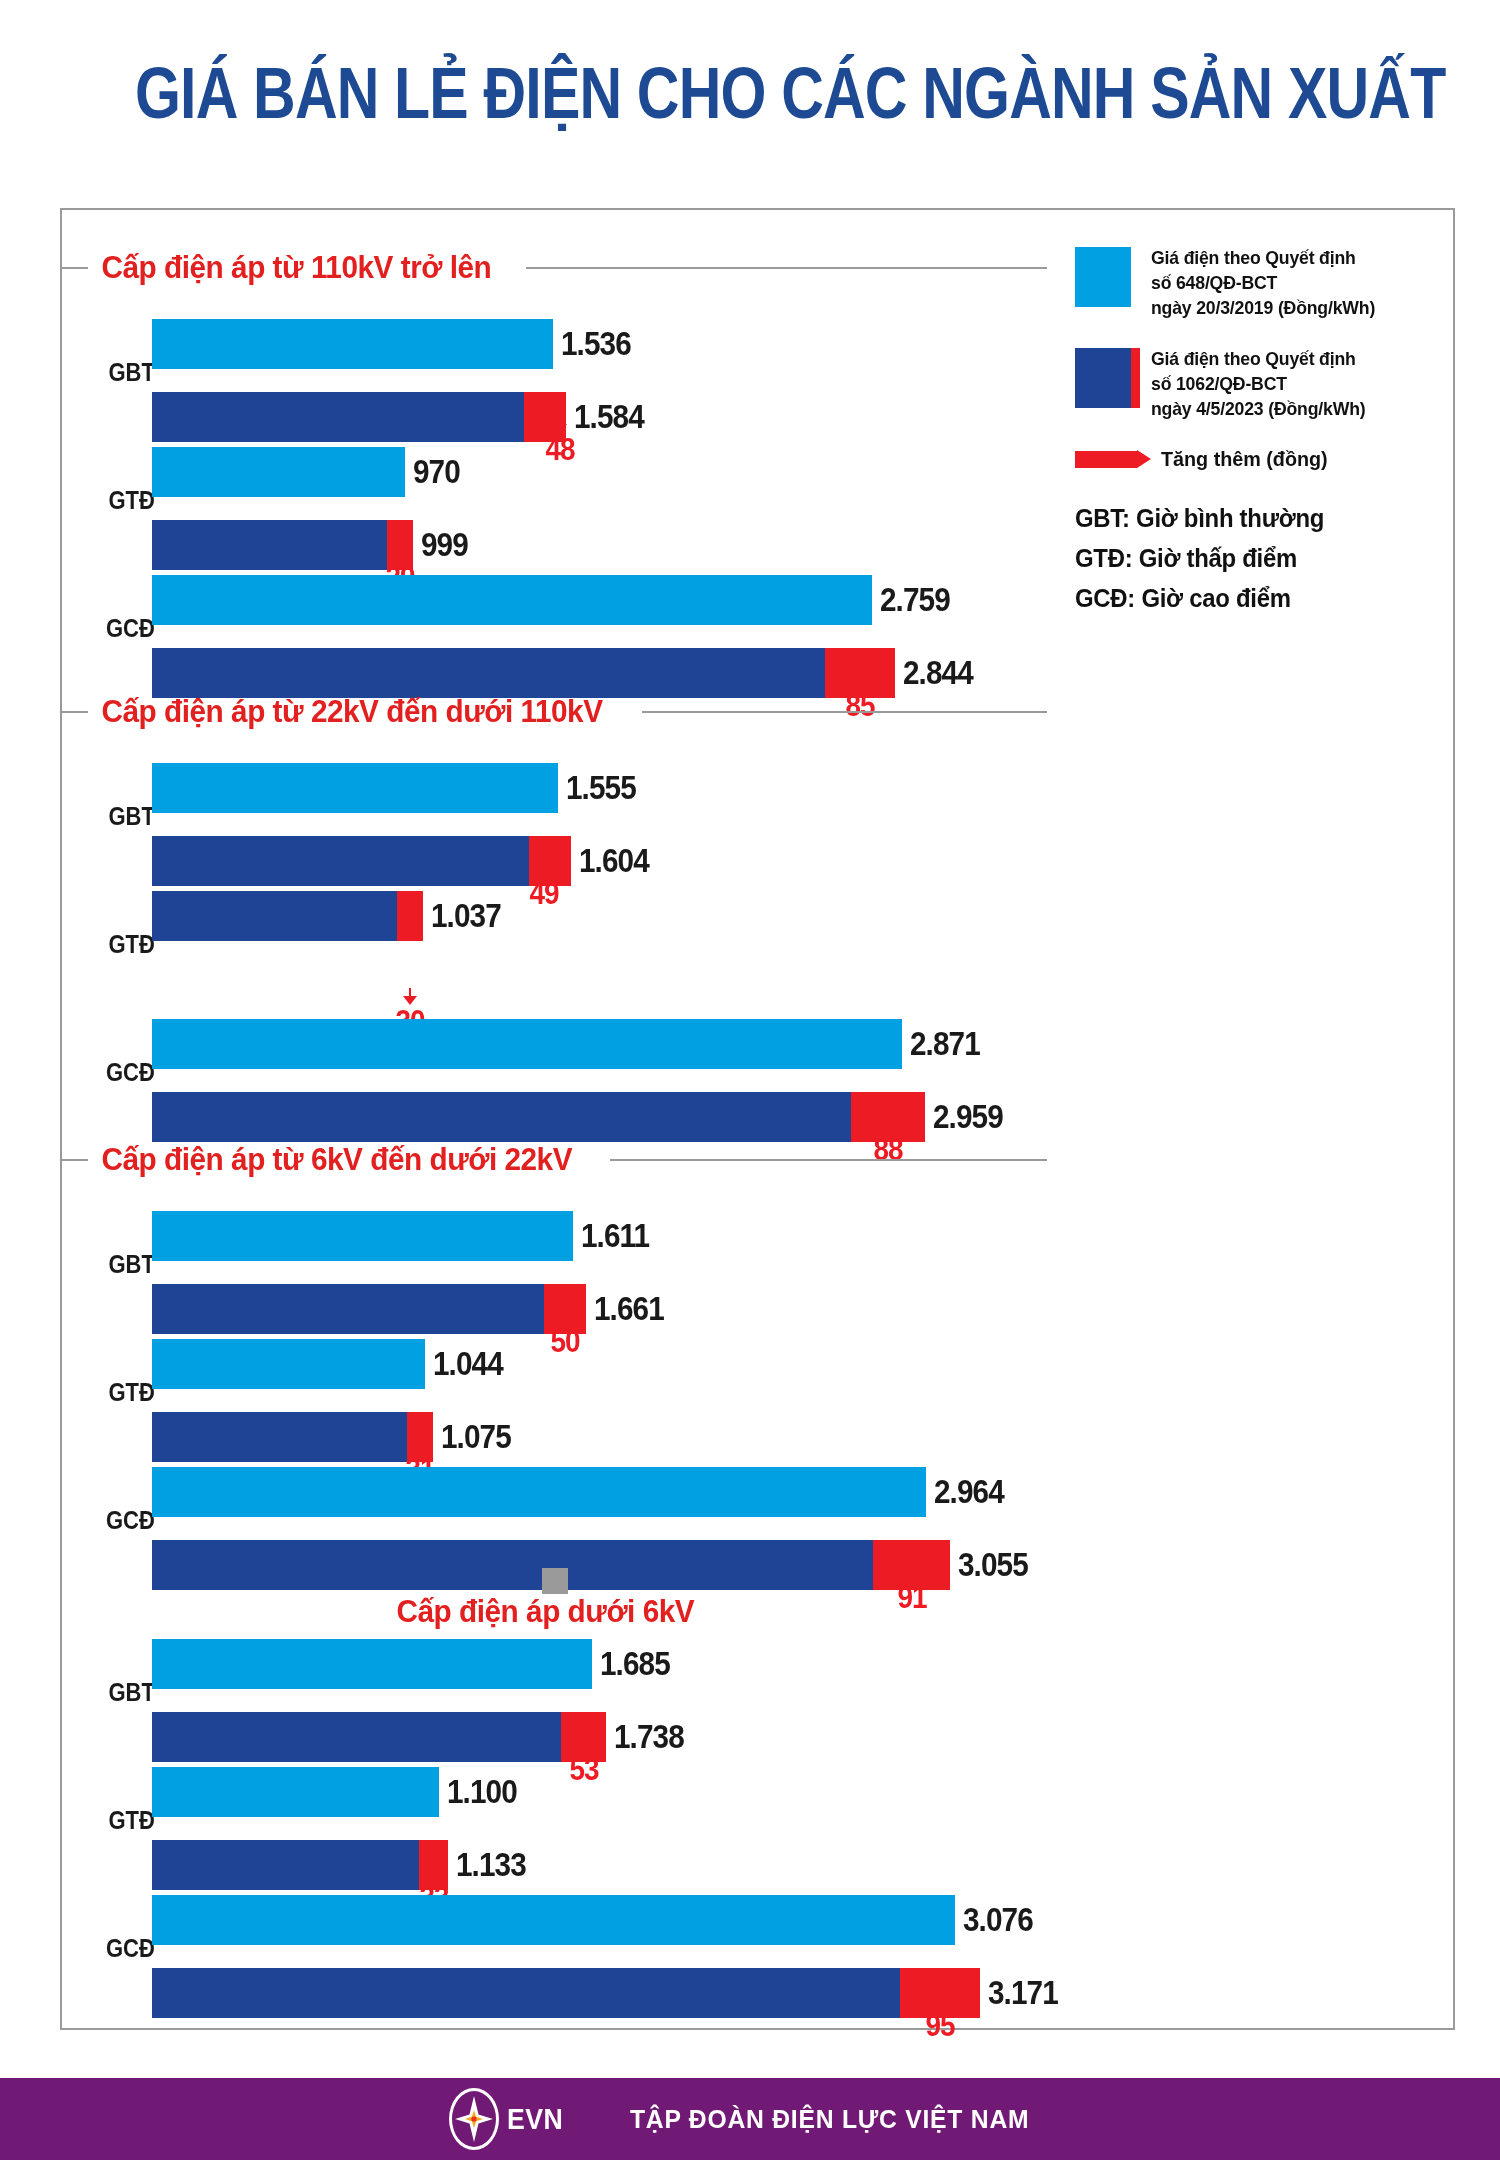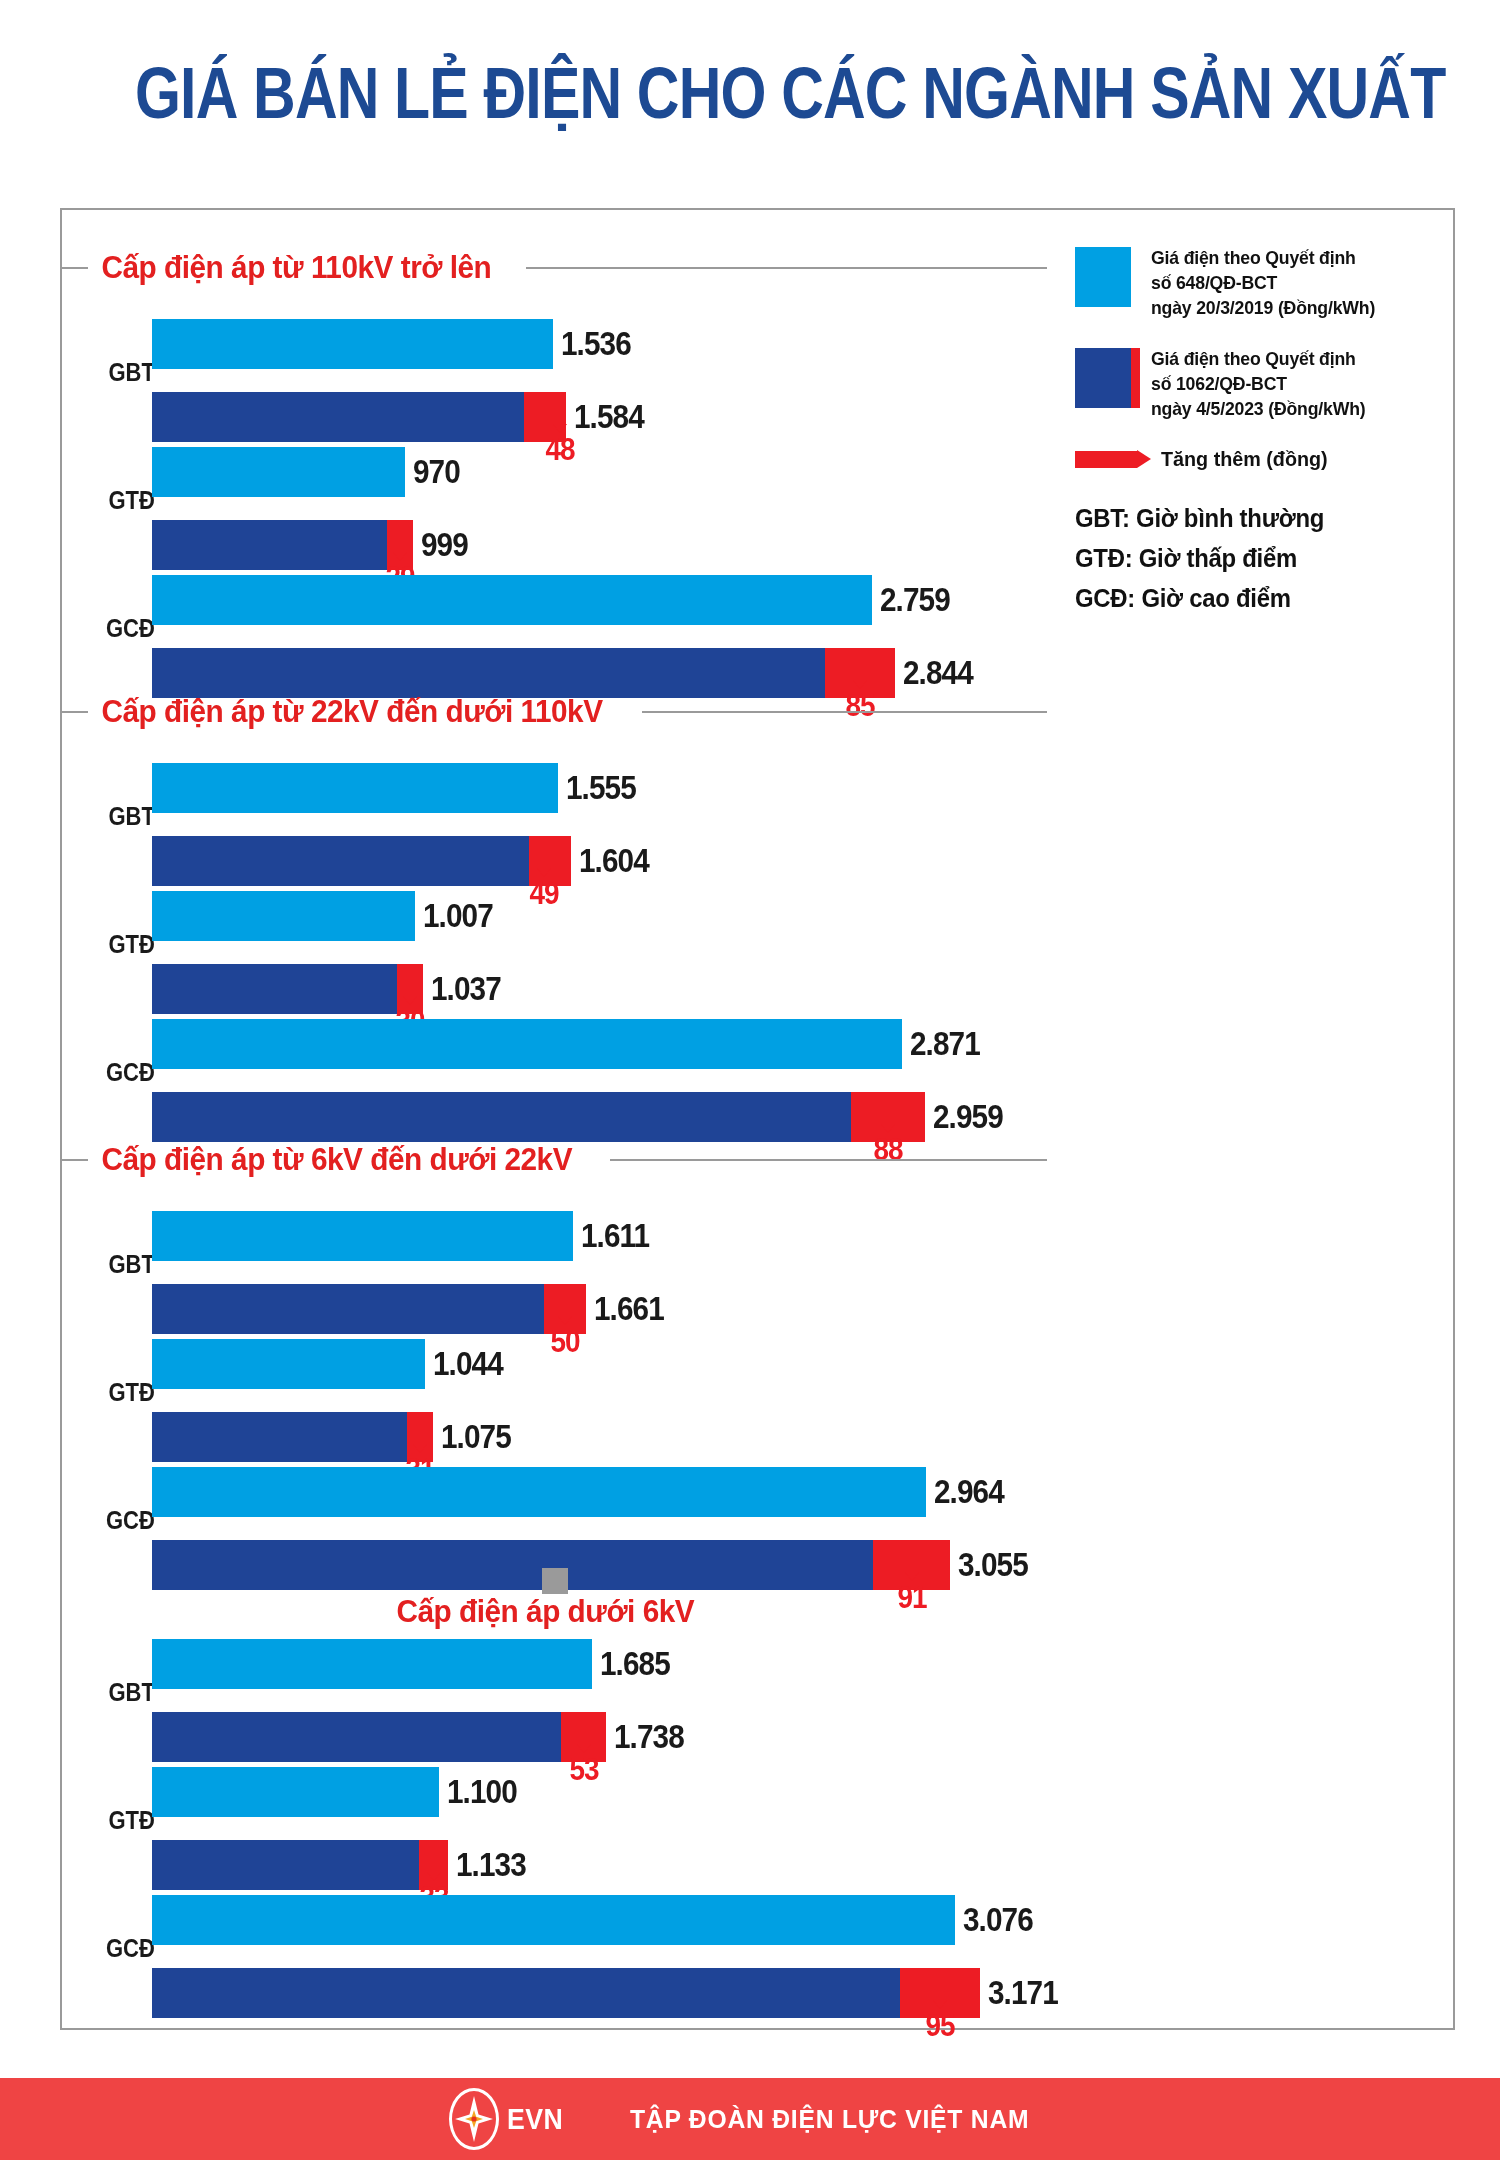--- a/index.html
+++ b/index.html
@@ -236,21 +236,21 @@
     transform: scaleX(0.9);
   }
 
   
   .footer {
     position: absolute;
     left: 0;
     bottom: 0;
     width: 1500px;
     height: 82px;
-    background: #ef4444;
+    background: #701a75;
     display: flex;
     align-items: center;
     justify-content: center;
   }
   .evn-logo {
     display: flex;
     align-items: center;
     margin-right: 62px;
   }
   .evn-mark {
@@ -376,24 +376,20 @@
           <div class="delta" style="left:392px">
             <div class="delta-stem"></div>
             <div class="delta-caret"></div>
             <div class="delta-value">49</div>
           </div>
         </div>
       </div>
       <div class="group" style="top: 882px; width: 1400px;">
         <div class="group-label">GTĐ</div>
         <div class="bars">
-          <div class="bar-row top">
-            <span class="bar-light" style="width:263px"></span>
-            <span class="bar-value">1.007</span>
-          </div>
           <div class="bar-row">
             <span class="bar-dark" style="width:245.4px"></span>
             <span class="bar-red" style="width:25.6px"></span>
             <span class="bar-value">1.037</span>
           </div>
           <div class="delta" style="left:258.2px">
             <div class="delta-stem"></div>
             <div class="delta-caret"></div>
             <div class="delta-value">30</div>
           </div>

